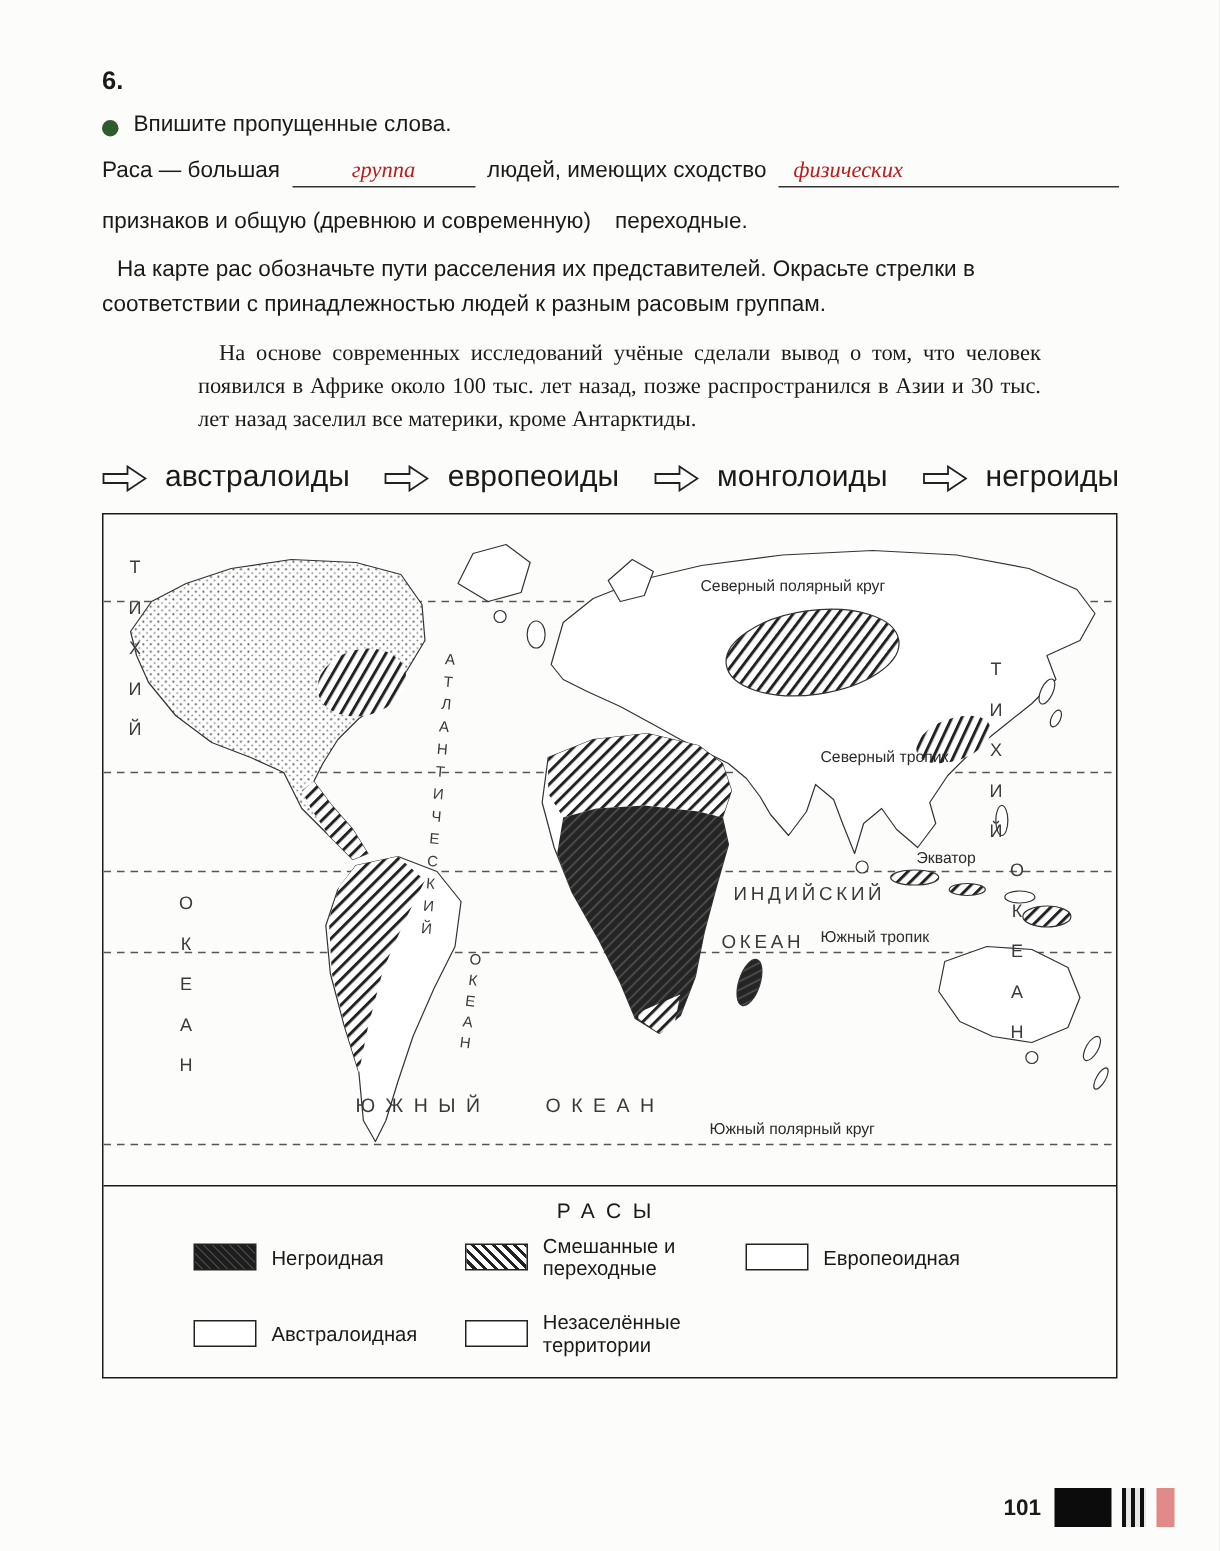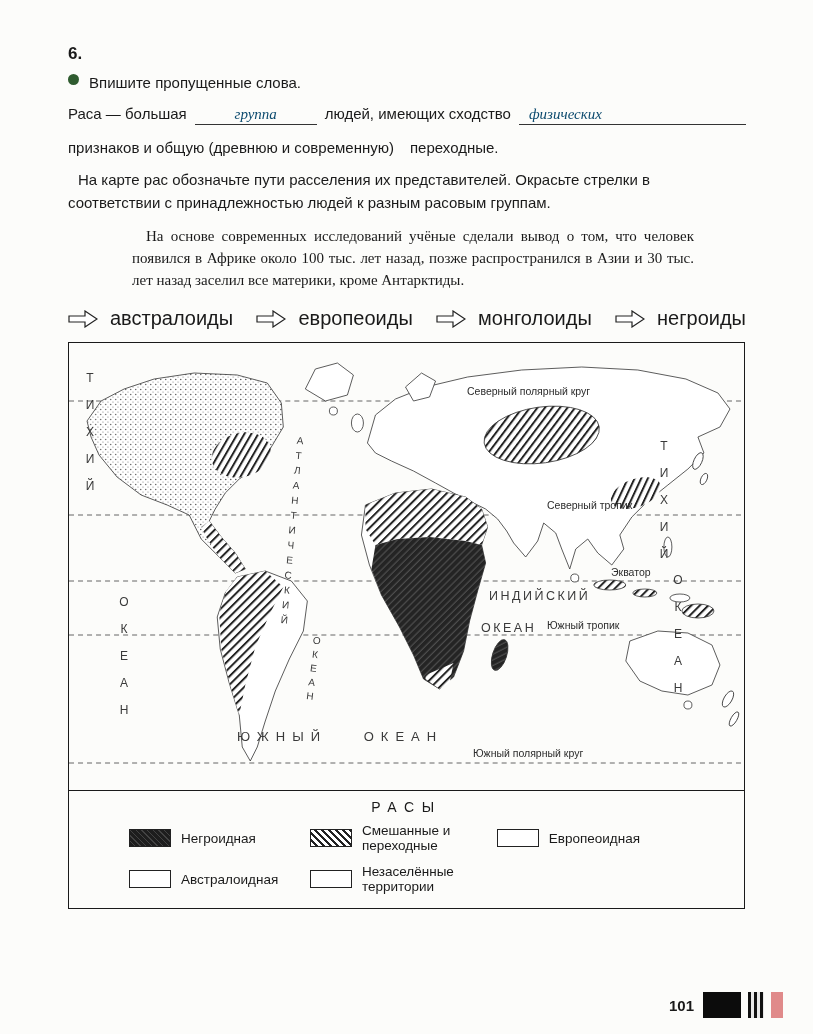--- a/index.html
+++ b/index.html
@@ -4,27 +4,27 @@
 <style>
   html,body { margin:0; padding:0; background:#e8e8e6; }
   .sheet {
     position:relative; width:813px; height:1034px; margin:0 auto;
     background:#fcfcfa; overflow:hidden;
     font-family:"Liberation Sans", sans-serif; color:#1a1a1a;
   }
   .content { position:absolute; left:68px; top:44px; width:678px; }
 
   .title-row { display:flex; gap:8px; font-weight:bold; font-size:17px; }
-  .bullet-row { display:flex; align-items:flex-start; gap:10px; margin-top:10px; font-size:15px; }
+  .bullet-row { display:flex; align-items:flex-end; gap:10px; margin-top:10px; font-size:15px; }
   .bullet-dot { width:11px; height:11px; border-radius:50%; background:#2f5b2f; flex:0 0 auto; }
 
   .fill-line { display:flex; align-items:flex-end; font-size:15px; margin-top:14px; line-height:1.2; }
   .fill-line .txt { white-space:nowrap; padding-bottom:2px; }
   .blank { border-bottom:1px solid #333; text-align:center; padding:0 6px 1px 6px;
-           font-family:"Liberation Serif", serif; font-style:italic; color:#0c4a6e; font-size:15px; }
+           font-family:"Liberation Serif", serif; font-style:italic; color:#b91c1c; font-size:15px; }
   .blank.b1 { width:110px; }
   .blank.b2 { flex:1; text-align:left; padding-left:10px; }
   .blank.b3 { flex:1; max-width:190px; }
   .fill-line .gap { width:8px; }
 
   .map-task { font-size:15px; line-height:1.5; margin-top:10px; text-indent:10px; }
 
   .note { margin:12px 0 0 64px; width:562px; font-family:"Liberation Serif", serif;
           font-size:15px; line-height:1.45; text-align:justify; text-indent:14px; }
 
@@ -40,21 +40,21 @@
   .map-label { position:absolute; color:#2b2b2b; }
   .lat-label { font-size:10.5px; }
   .v-label { writing-mode:vertical-rl; text-orientation:upright; font-size:12px; letter-spacing:13px; color:#3a3a3a; }
   .v-label.atl { font-size:10px; letter-spacing:4px; transform:rotate(5deg); transform-origin:top center; }
   .v-label.atl2 { font-size:10px; letter-spacing:3px; transform:rotate(7deg); transform-origin:top center; }
   .ocean-h { font-size:12.5px; letter-spacing:2.5px; color:#3a3a3a; }
   .southern-ocean { font-size:13px; letter-spacing:7px; word-spacing:26px; color:#3a3a3a; }
 
   .map-legend { padding:8px 12px 14px 12px; }
   .legend-title { text-align:center; font-size:14px; letter-spacing:0.55em; margin-bottom:8px; }
-  .legend-grid { display:grid; grid-template-columns:30% 31% 39%; row-gap:11px; padding-left:48px; }
+  .legend-grid { display:grid; grid-template-columns:30% 31% 39%; row-gap:21px; padding-left:48px; }
   .legend-item { display:flex; align-items:center; gap:10px; font-size:13.5px; }
   .swatch { width:40px; height:16px; border:1px solid #222; background:#fff; flex:0 0 auto; }
   .negroid-swatch { background:repeating-linear-gradient(45deg,#1d1d1d 0 3px,#424242 3px 4px); }
   .mixed-swatch { background:repeating-linear-gradient(45deg,#fff 0 3px,#222 3px 5px); }
 
   .footer { position:absolute; right:30px; bottom:16px; display:flex; align-items:center; gap:7px; }
   .page-number { font-size:15px; font-weight:bold; margin-right:2px; }
   .print-block-black { width:38px; height:26px; background:#0c0c0c; }
   .print-block-striped { width:16px; height:26px; background:repeating-linear-gradient(90deg,#111 0 3px,#e8e8e8 3px 6px); }
   .print-block-pink { width:12px; height:26px; background:#e08a8a; }

